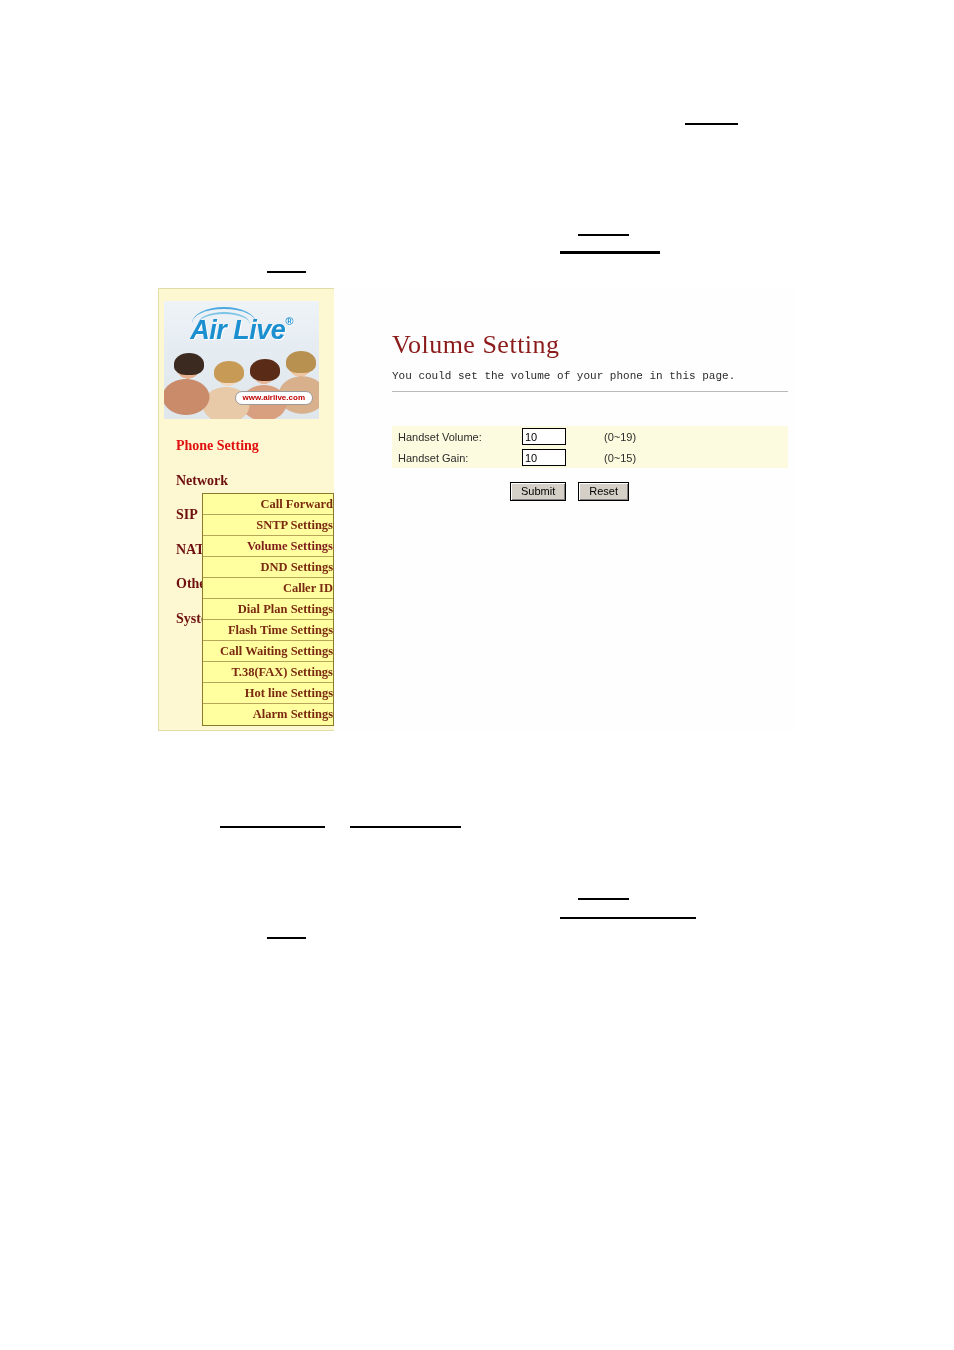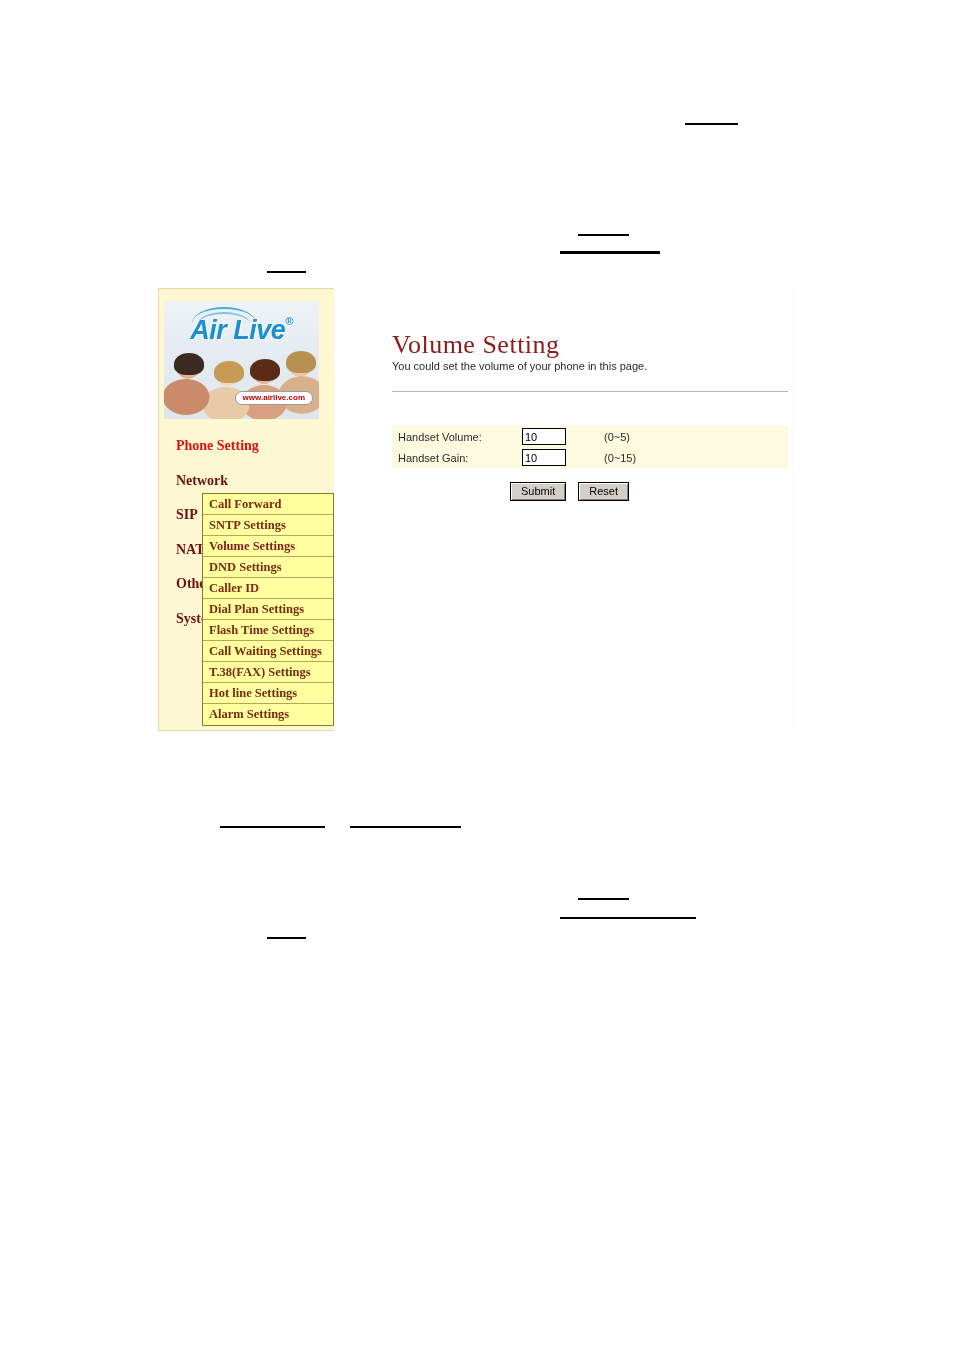--- a/index.html
+++ b/index.html
@@ -130,20 +130,21 @@
   }
 
   
   #submenu {
     position: absolute;
     left: 44px; top: 205px;
     width: 132px;
     background: #ffffa0;
     border: 1px solid #8a7a2a;
     z-index: 20;
+    text-align: right;
   }
   .submenu-item {
     height: 21px;
     line-height: 21px;
     padding-left: 6px;
     font-family: "Liberation Serif", serif;
     font-weight: bold;
     font-size: 12.5px;
     color: #7a2a10;
     border-bottom: 1px solid #b5a65a;
@@ -163,22 +164,22 @@
     position: absolute;
     left: 58px; top: 26px;
     font-family: "Liberation Serif", serif;
     font-size: 26px;
     color: #8b1a1a;
     letter-spacing: 0.5px;
     margin-top: 16px;
   }
   #page-desc {
     position: absolute;
-    left: 58px; top: 72px;
-    font-family: Liberation Sans, sans-serif;
+    left: 58px; top: 82px;
+    font-family: Liberation Mono, monospace;
     font-size: 11px;
     color: #2b2b2b;
   }
   #title-rule {
     position: absolute;
     left: 58px; top: 103px;
     width: 396px; height: 1px;
     background: #b9b9b9;
   }
 
@@ -291,21 +292,21 @@
 
     <div id="page-title">Volume Setting</div>
     <div id="page-desc">You could set the volume of your phone in this page.</div>
     <div id="title-rule"></div>
 
     <table id="form-table">
       <tbody id="form-body">
           <tr>
             <td class="lbl">Handset Volume:</td>
             <td class="fld"><input type="text" class="txtbox" value="10" style=""></td>
-            <td class="hint">(0~5)</td>
+            <td class="hint">(0~19)</td>
           </tr>
           <tr>
             <td class="lbl">Handset Gain:</td>
             <td class="fld"><input type="text" class="txtbox" value="10" style=""></td>
             <td class="hint">(0~15)</td>
           </tr>
         </tbody>
     </table>
 
     <div id="btn-row">

